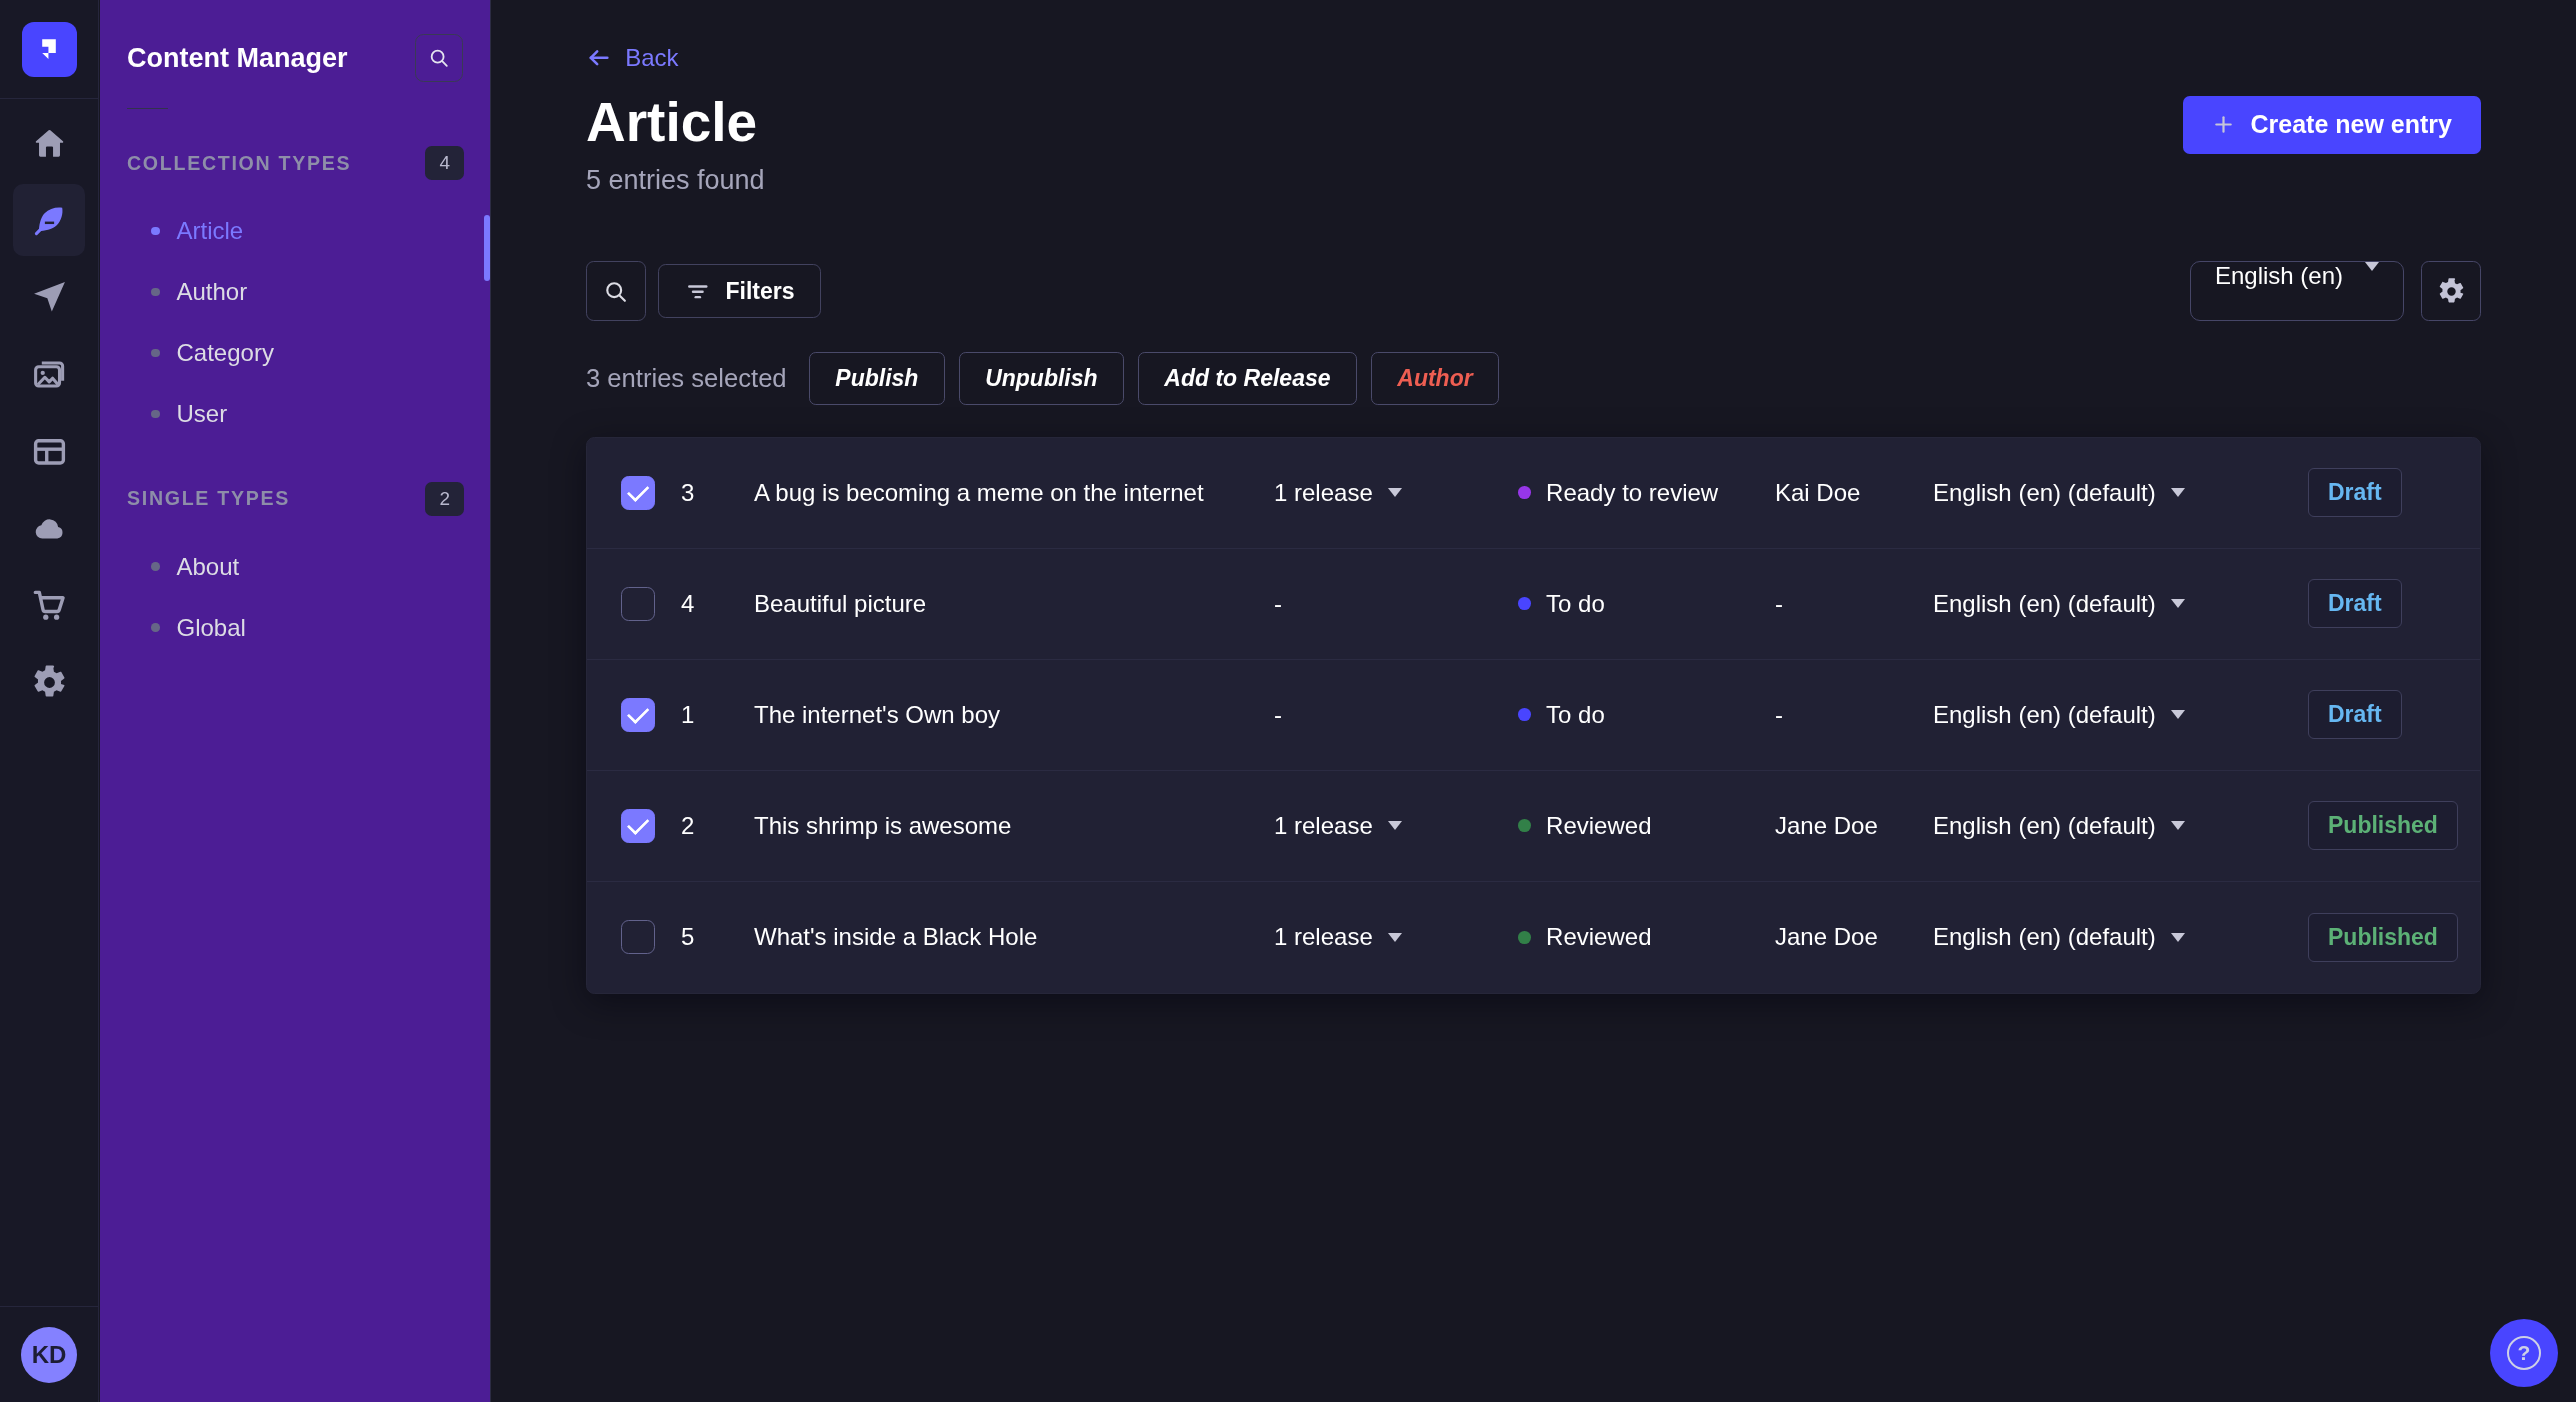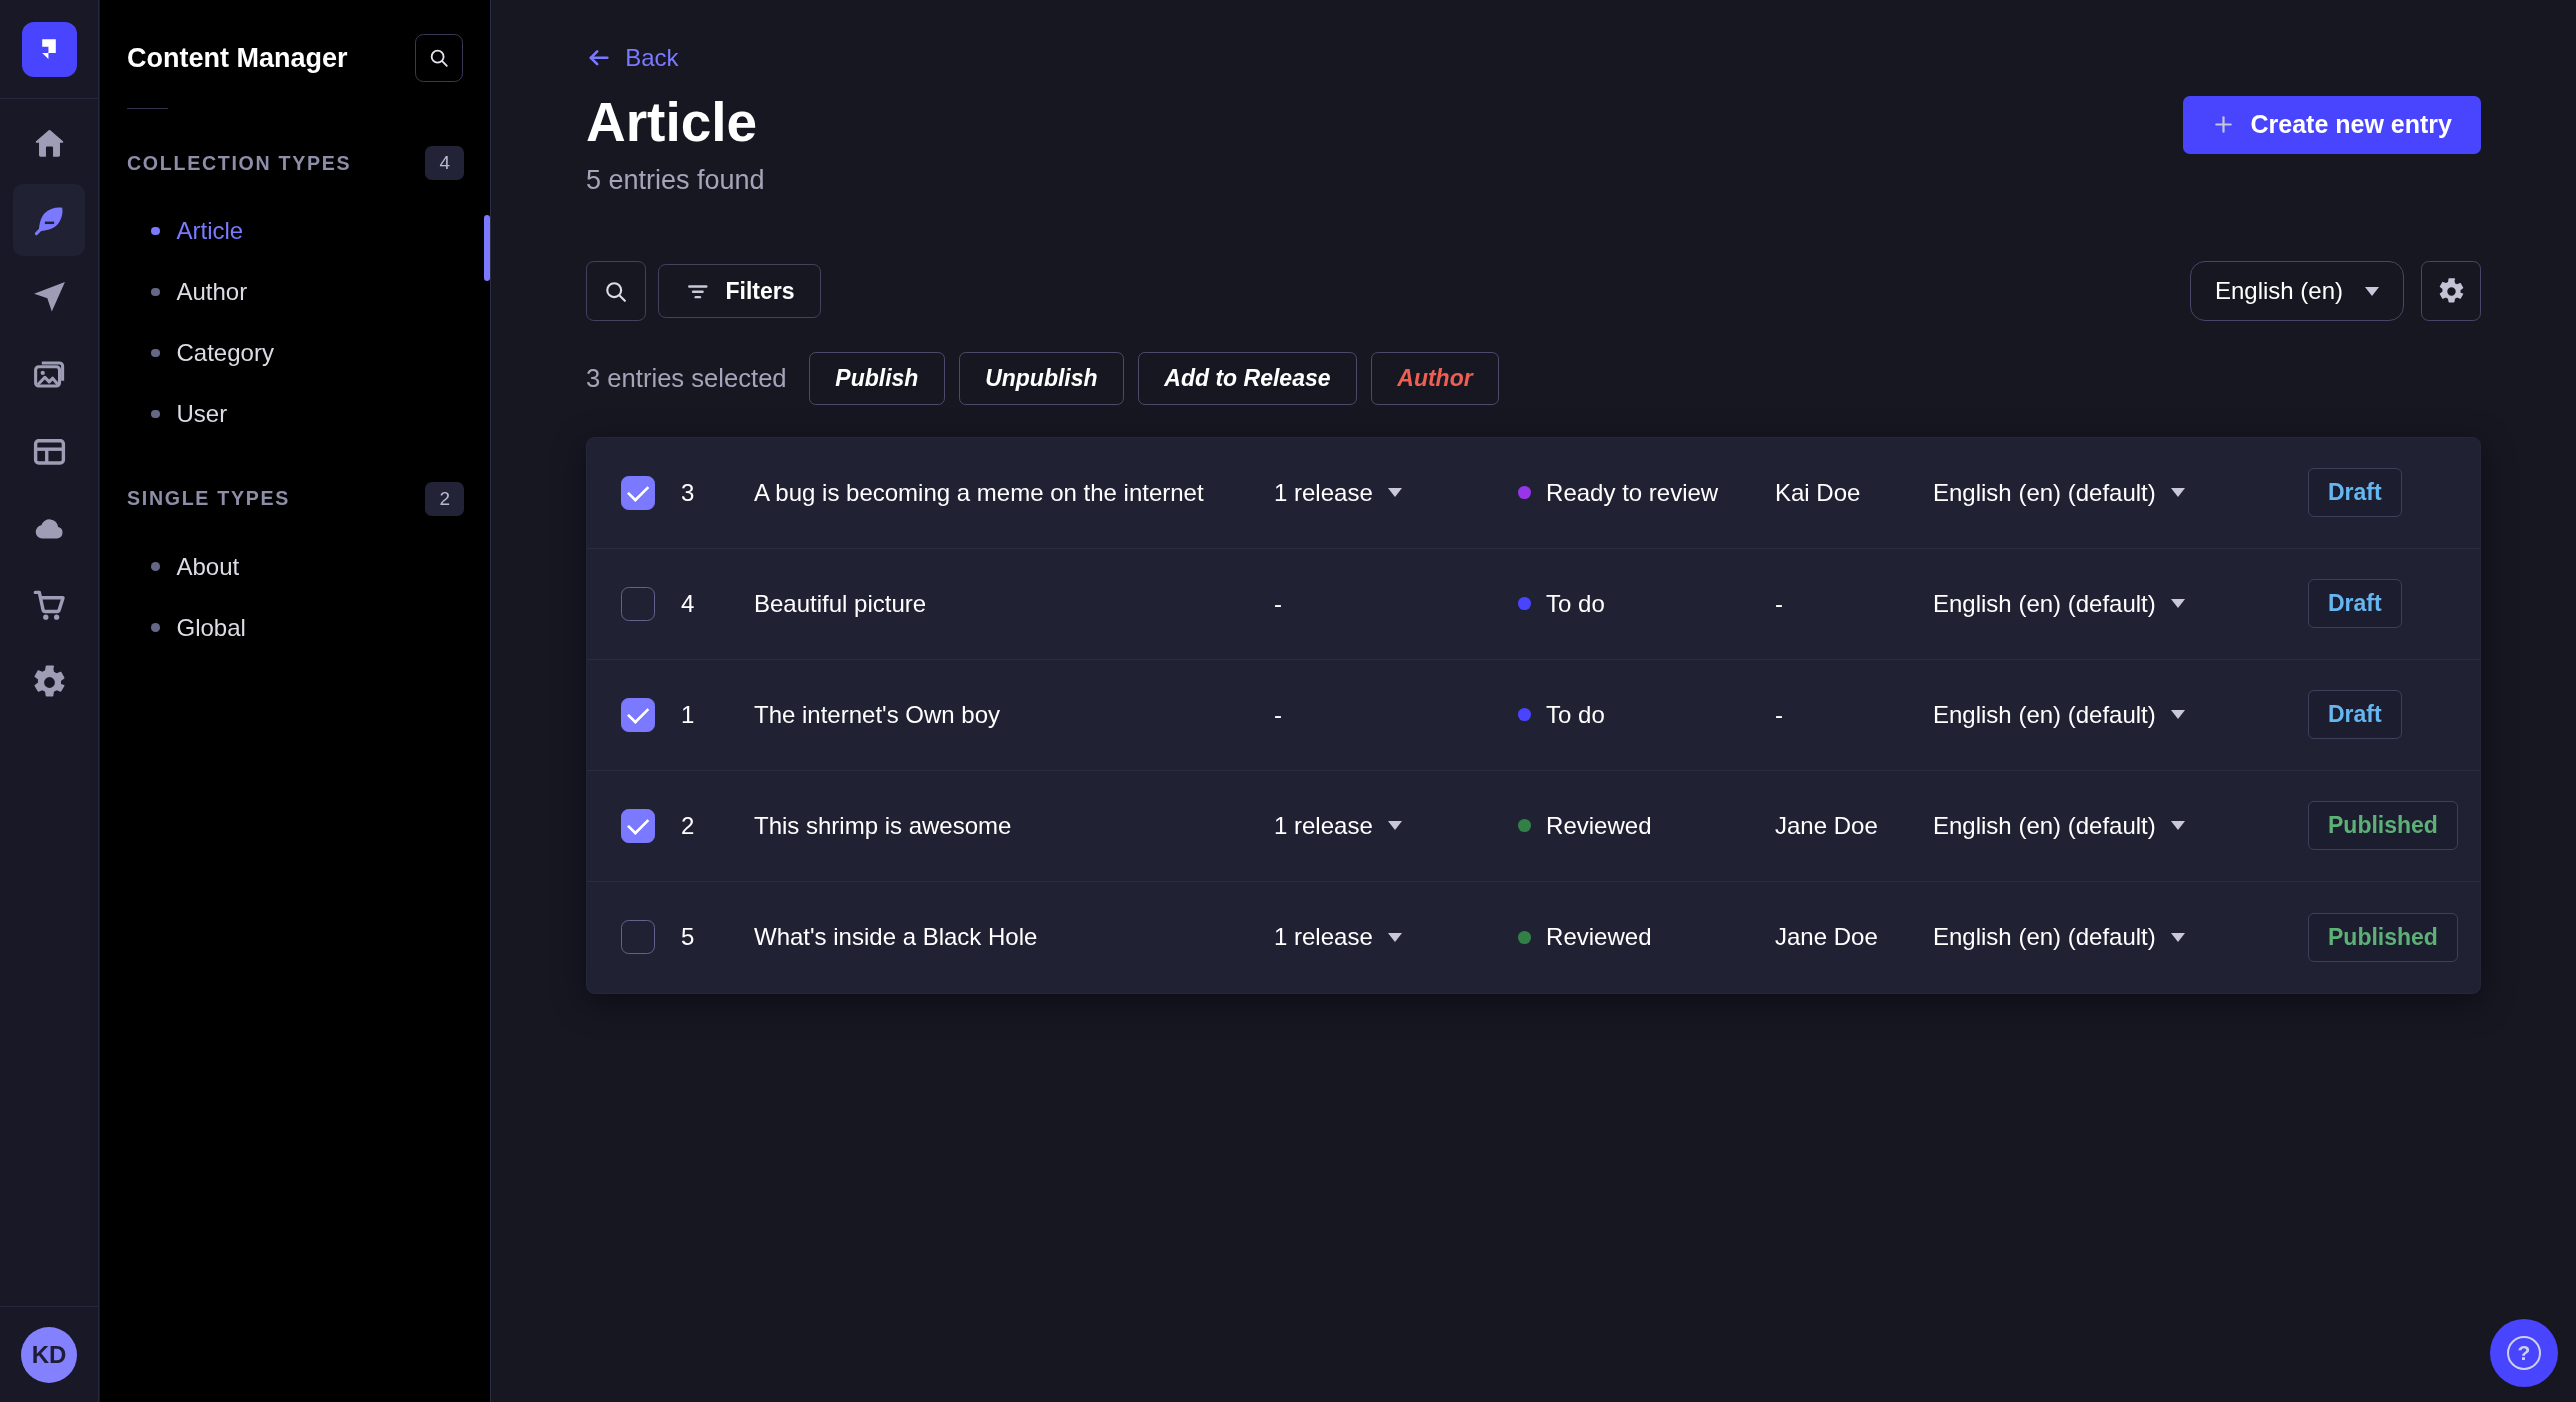--- a/index.html
+++ b/index.html
@@ -33,21 +33,21 @@
   }
   .avatar {
     width:56px; height:56px; border-radius:50%; background:#8481ff;
     display:flex; align-items:center; justify-content:center;
     color:#1d1d35; font-size:24px; font-weight:700; cursor:pointer;
   }
 
   
   .sidebar {
     position:absolute; left:100px; top:0; width:391px; height:1402px;
-    background:#000000; border-right:0.9px solid #2c2c43;
+    background:#4c1d95; border-right:0.9px solid #2c2c43;
   }
   .sidebar-head { display:flex; align-items:center; justify-content:space-between; padding:34px 27px 0 27px; }
   .sidebar-title { font-size:27px; font-weight:700; color:#ffffff; }
   .sidebar-search-btn {
     width:48px; height:48px; border-radius:8.5px; border:0.9px solid #3a3a55; background:transparent;
     display:flex; align-items:center; justify-content:center; color:#e4e4ef; cursor:pointer;
   }
   .sidebar-divider { margin:25.6px 0 0 27px; width:41px; height:1.7px; background:#32324d; }
   .side-section { margin-top:37px; }
   .side-section-head { display:flex; align-items:center; justify-content:space-between; padding:0 25.6px 0 27px; }
@@ -88,22 +88,22 @@
     width:60px; height:60px; border-radius:7.7px; border:0.9px solid #42425f; background:transparent;
     display:flex; align-items:center; justify-content:center; color:#dcdce4; cursor:pointer;
   }
   .filters-btn {
     margin-left:12px; height:54px; padding:0 25.6px; border-radius:7.7px; border:0.9px solid #42425f;
     background:transparent; color:#fff; font-size:23px; font-weight:700; font-family:inherit;
     display:flex; align-items:center; gap:15.3px; cursor:pointer;
   }
   .filters-btn .ficon { color:#c8c8d8; }
   .locale-select {
-    height:60px; padding:0 24px; border-radius:15px; border:0.9px solid #464667; background:transparent;
-    color:#fff; font-size:24px; font-family:inherit; display:flex; align-items:center; gap:22px; cursor:pointer;
+    height:60px; padding:0 24px; border-radius:10px; border:0.9px solid #464667; background:transparent;
+    color:#fff; font-size:24px; font-family:inherit; display:flex; gap:22px; cursor:pointer;
   }
   .gear-btn { margin-left:17px; border-color:#464667; color:#c3c3d6; }
 
   .bulkbar { margin-top:31px; display:flex; align-items:center; gap:13.6px; }
   .selected-text { font-size:25.6px; color:#a5a5ba; margin-right:8.5px; }
   .bulk-btn {
     height:53px; padding:0 25.6px; border-radius:6.8px; border:0.9px solid #4a4a6a; background:transparent;
     color:#fff; font-size:23px; font-weight:700; font-family:inherit; cursor:pointer;font-style:italic;
   }
   .bulk-btn.danger { color:#ee5e52; }

